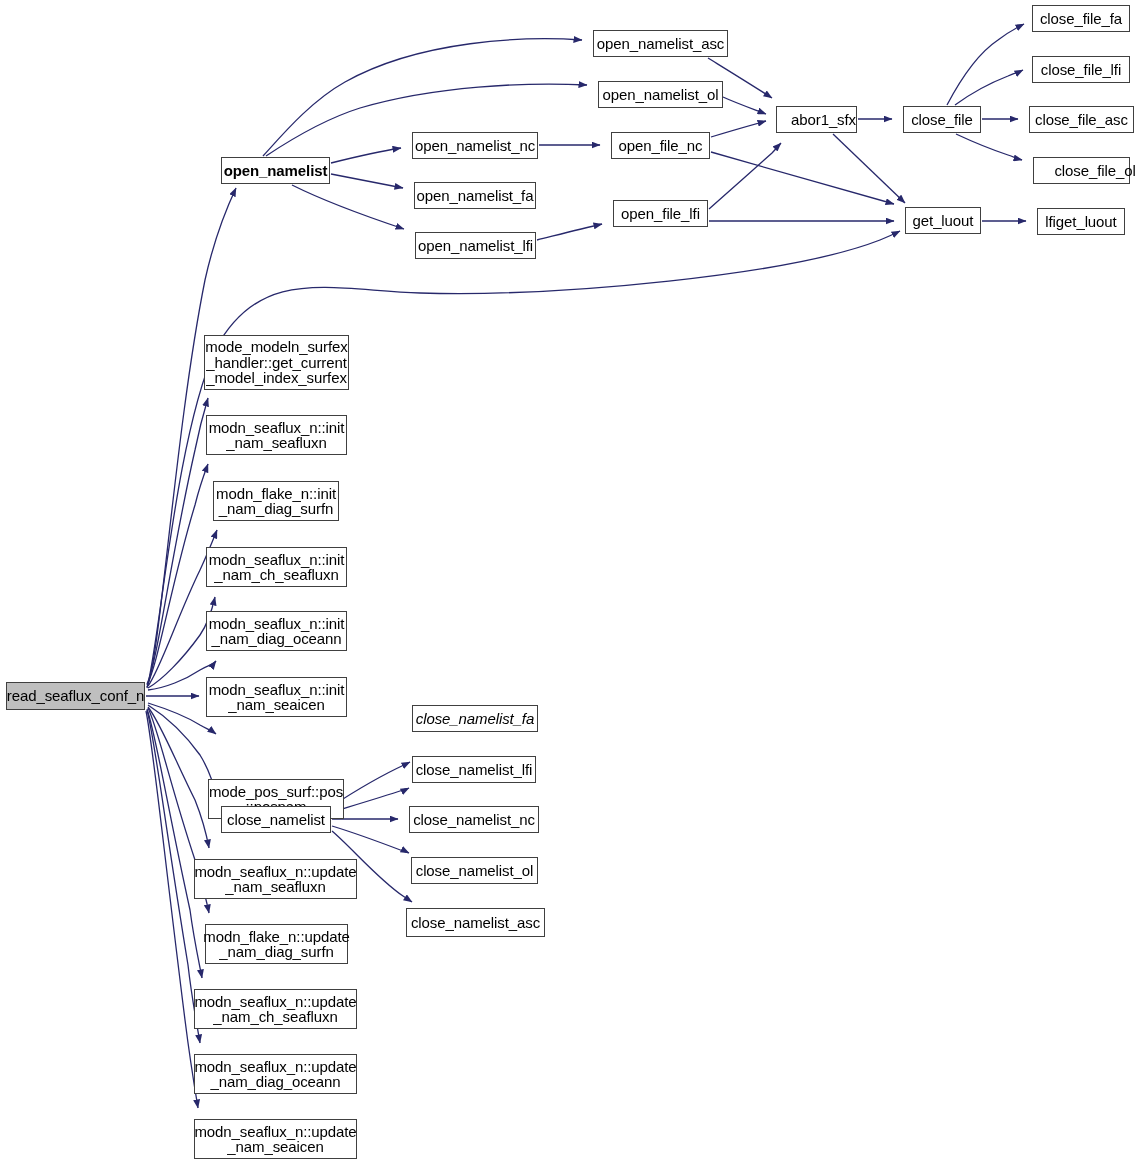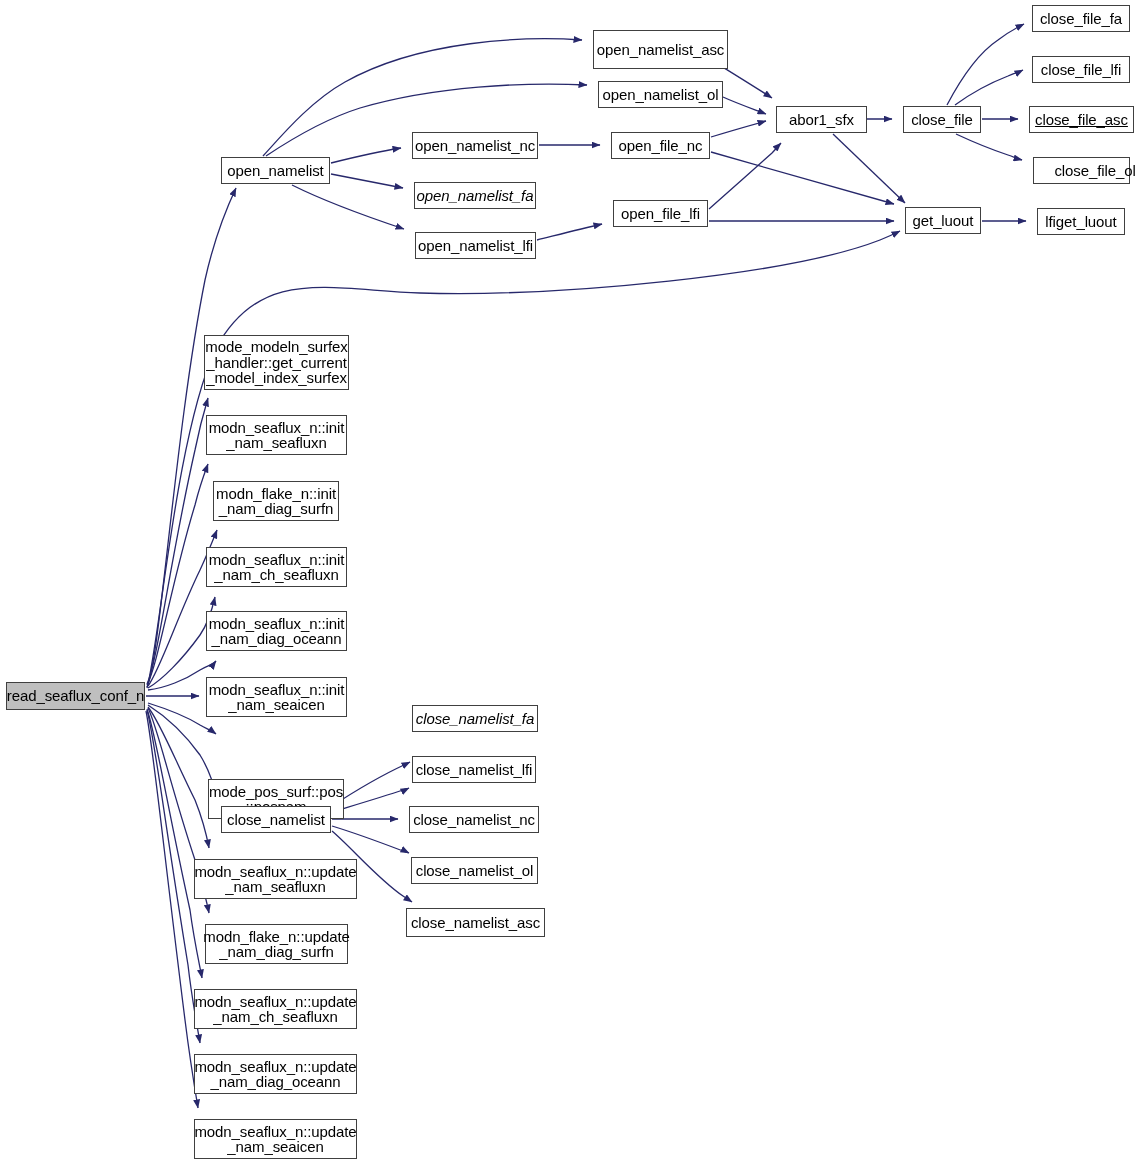--- a/index.html
+++ b/index.html
@@ -94,34 +94,34 @@
         <path d="M982,221 L1026,221" fill="none" stroke="#27286b" stroke-width="1.3" marker-end="url(#arrowhead)"></path>
         <path d="M332,806 C352,793 378,777 404,765 C406,764 408,763 410,762" fill="none" stroke="#27286b" stroke-width="1.3" marker-end="url(#arrowhead)"></path>
         <path d="M332,812 C355,805 382,797 403,790 C405,789 407,789 409,788" fill="none" stroke="#27286b" stroke-width="1.3" marker-end="url(#arrowhead)"></path>
         <path d="M332,819 L398,819" fill="none" stroke="#27286b" stroke-width="1.3" marker-end="url(#arrowhead)"></path>
         <path d="M332,826 C355,833 382,843 403,851 C405,852 407,852 409,853" fill="none" stroke="#27286b" stroke-width="1.3" marker-end="url(#arrowhead)"></path>
         <path d="M332,831 C352,848 378,879 403,896 C406,898 409,900 412,902" fill="none" stroke="#27286b" stroke-width="1.3" marker-end="url(#arrowhead)"></path>
       </g>
   </svg>
   <div id="nodes">
       <div class="node highlight" style="left: 6px; top: 682px; width: 139px; height: 28px;"><span class="node-label">read_seaflux_conf_n</span></div>
-      <div class="node" style="left: 221px; top: 157px; width: 109px; height: 27px;"><span class="node-label">open_namelist</span></div>
-      <div class="node" style="left: 593px; top: 30px; width: 135px; height: 39px;"><span class="node-label">open_namelist_asc</span></div>
+      <div class="node" style="left: 221px; top: 157px; width: 109px; height: 27px; font-weight: bold;"><span class="node-label">open_namelist</span></div>
+      <div class="node" style="left: 593px; top: 30px; width: 135px; height: 27px;"><span class="node-label">open_namelist_asc</span></div>
       <div class="node" style="left: 598px; top: 81px; width: 125px; height: 27px;"><span class="node-label">open_namelist_ol</span></div>
       <div class="node" style="left: 412px; top: 132px; width: 126px; height: 27px;"><span class="node-label">open_namelist_nc</span></div>
-      <div class="node" style="left: 414px; top: 182px; width: 122px; height: 27px; font-style: italic;"><span class="node-label">open_namelist_fa</span></div>
+      <div class="node" style="left: 414px; top: 182px; width: 122px; height: 27px;"><span class="node-label">open_namelist_fa</span></div>
       <div class="node" style="left: 415px; top: 232px; width: 121px; height: 27px;"><span class="node-label">open_namelist_lfi</span></div>
       <div class="node" style="left: 611px; top: 132px; width: 99px; height: 27px;"><span class="node-label">open_file_nc</span></div>
       <div class="node" style="left: 613px; top: 200px; width: 95px; height: 27px;"><span class="node-label">open_file_lfi</span></div>
-      <div class="node" style="left: 776px; top: 106px; width: 91px; height: 27px;"><span class="node-label">abor1_sfx</span></div>
+      <div class="node" style="left: 776px; top: 106px; width: 81px; height: 27px; justify-content: flex-end;"><span class="node-label">abor1_sfx</span></div>
       <div class="node" style="left: 903px; top: 106px; width: 78px; height: 27px;"><span class="node-label">close_file</span></div>
       <div class="node" style="left: 905px; top: 207px; width: 76px; height: 27px;"><span class="node-label">get_luout</span></div>
       <div class="node" style="left: 1032px; top: 5px; width: 98px; height: 27px;"><span class="node-label">close_file_fa</span></div>
       <div class="node" style="left: 1032px; top: 56px; width: 98px; height: 27px; justify-content: center;"><span class="node-label">close_file_lfi</span></div>
-      <div class="node" style="left: 1029px; top: 106px; width: 105px; height: 27px; text-decoration: underline;"><span class="node-label">close_file_asc</span></div>
+      <div class="node" style="left: 1029px; top: 106px; width: 105px; height: 27px;"><span class="node-label">close_file_asc</span></div>
       <div class="node" style="left: 1033px; top: 157px; width: 97px; height: 27px; padding-left: 27px;"><span class="node-label">close_file_ol</span></div>
       <div class="node" style="left: 1037px; top: 208px; width: 88px; height: 27px;"><span class="node-label">lfiget_luout</span></div>
       <div class="node" style="left: 204px; top: 335px; width: 145px; height: 55px;"><span class="node-label">mode_modeln_surfex
 _handler::get_current
 _model_index_surfex</span></div>
       <div class="node" style="left: 206px; top: 415px; width: 141px; height: 40px;"><span class="node-label">modn_seaflux_n::init
 _nam_seafluxn</span></div>
       <div class="node" style="left: 213px; top: 481px; width: 126px; height: 40px;"><span class="node-label">modn_flake_n::init
 _nam_diag_surfn</span></div>
       <div class="node" style="left: 206px; top: 547px; width: 141px; height: 40px;"><span class="node-label">modn_seaflux_n::init

